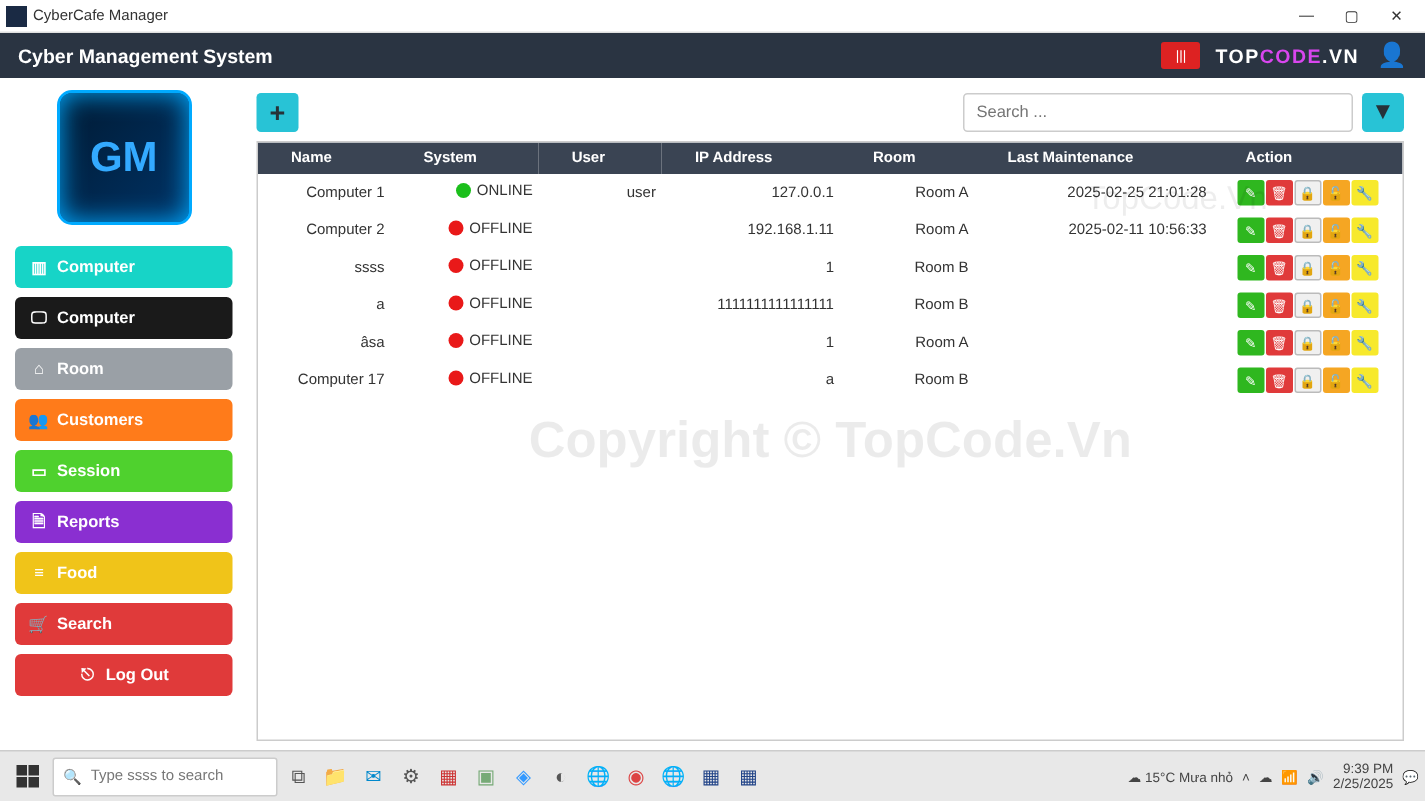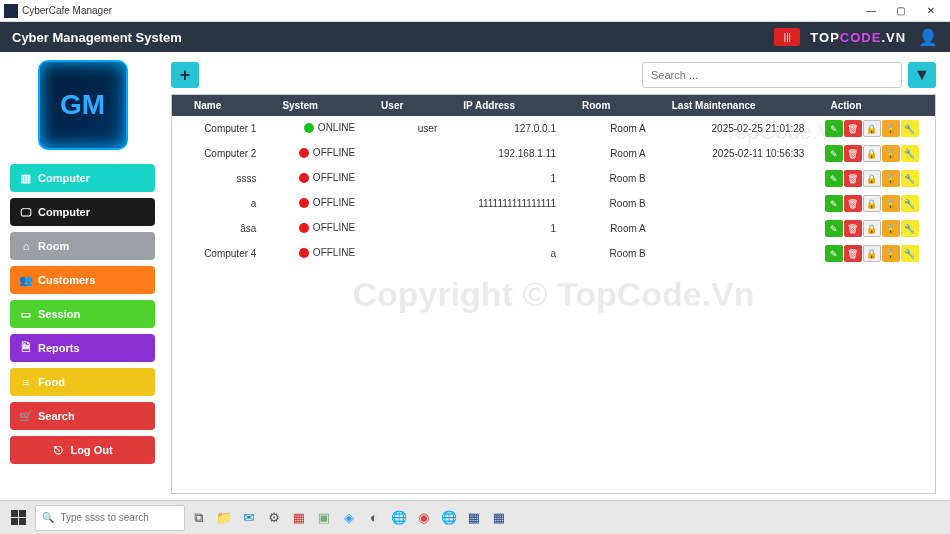--- a/index.html
+++ b/index.html
@@ -292,21 +292,21 @@
                   <div class="ab o">
                     <span>🔓</span>
                   </div>
                   <div class="ab y">
                     <span>🔧</span>
                   </div>
                 </div>
               </td>
             </tr>
             <tr>
-              <td>Computer 4</td>
+              <td>Computer 17</td>
               <td><span class="stat"><span class="dot off"></span>OFFLINE</span></td>
               <td></td>
               <td>a</td>
               <td>Room B</td>
               <td></td>
               <td>
                 <div class="actions">
                   <div class="ab g">
                     <span>✎</span>
                   </div>
@@ -352,13 +352,25 @@
   <div class="tico">⚙</div>
   <div class="tico" style="color:#c33">▦</div>
   <div class="tico" style="color:#7a7">▣</div>
   <div class="tico" style="color:#39f">◈</div>
   <div class="tico">◐</div>
   <div class="tico">🌐</div>
   <div class="tico" style="color:#d44">◉</div>
   <div class="tico">🌐</div>
   <div class="tico" style="color:#248">▦</div>
   <div class="tico" style="color:#248">▦</div>
+  <div class="tray">
+    <span>☁ <span>15°C  Mưa nhỏ</span></span>
+    <span>˄</span>
+    <span>☁</span>
+    <span>📶</span>
+    <span>🔊</span>
+    <div class="clock">
+      <div>9:39 PM</div>
+      <div>2/25/2025</div>
+    </div>
+    <span>💬</span>
+  </div>
 </div>
 
 </body></html>

